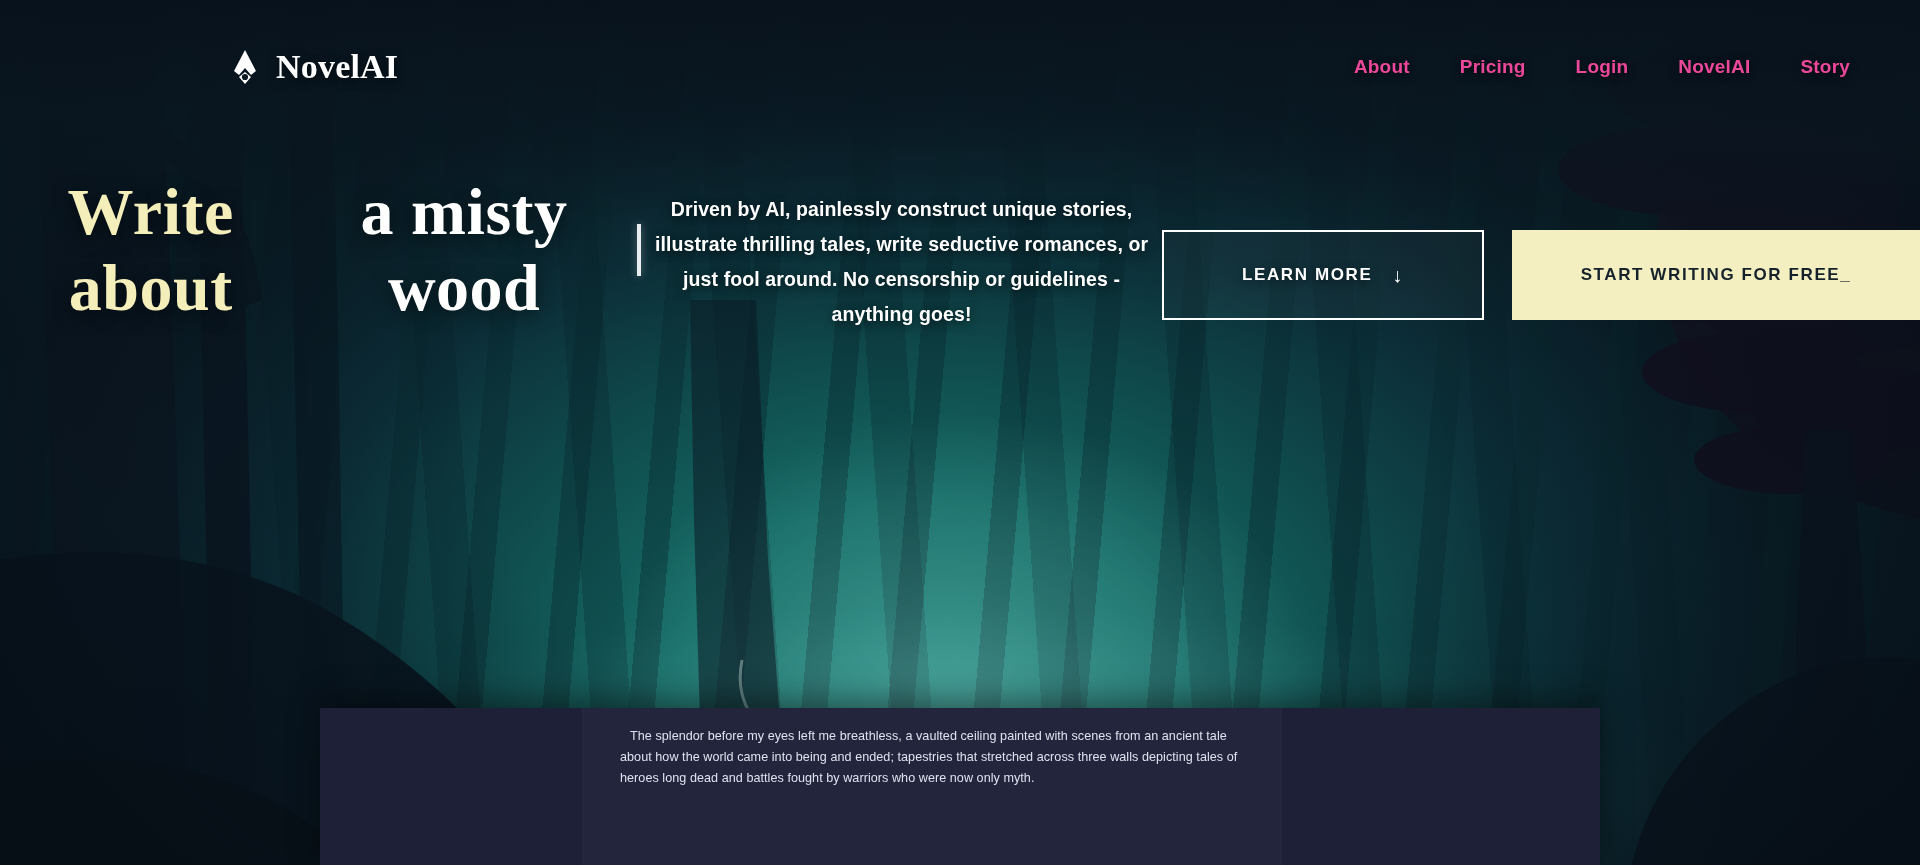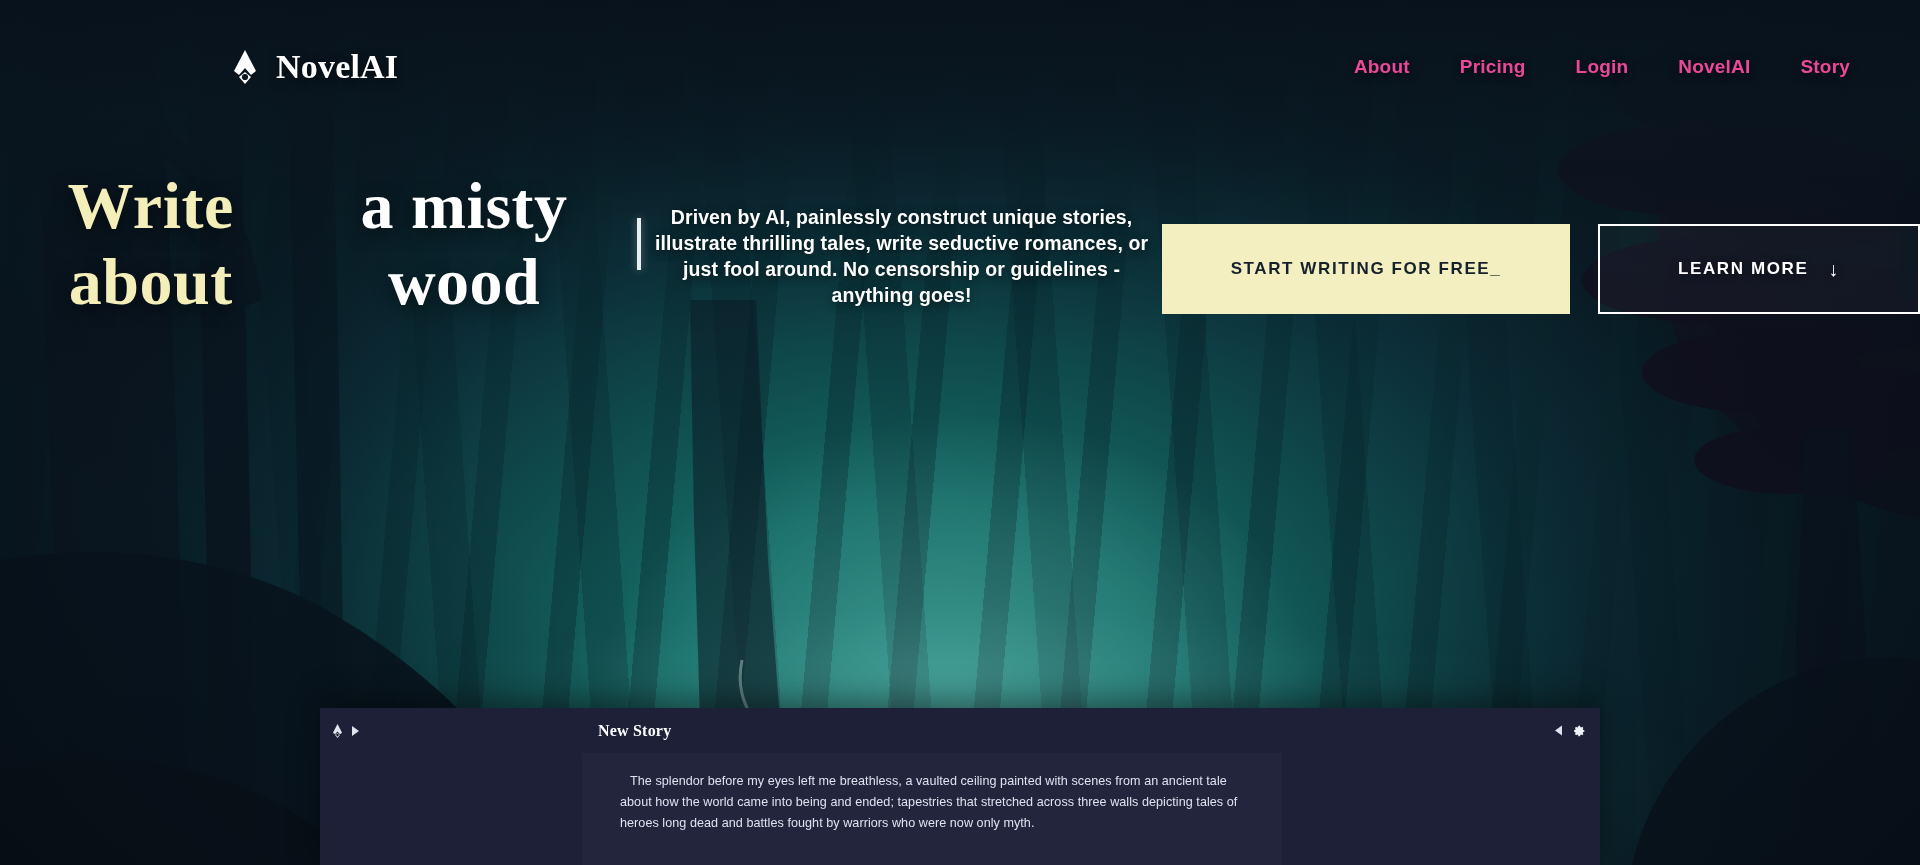--- a/index.html
+++ b/index.html
@@ -106,21 +106,21 @@
   }
   @keyframes blink { 0%,49%{opacity:1} 50%,100%{opacity:.15} }
 
   #subtitle {
     margin-top:24px;
     width:600px;
     text-align:center;
     color:#ffffff;
     font-size:19.5px;
     font-weight:700;
-    line-height:26px;
+    line-height:35px;
     letter-spacing:.1px;
     text-shadow:0 2px 10px rgba(0,0,0,.6);
   }
 
   #cta { margin-top:50px; display:flex; gap:28px; }
   .btn {
     height:90px; display:flex; align-items:center; justify-content:center;
     font-size:17px; font-weight:700; letter-spacing:1.6px;
     cursor:pointer; user-select:none;
   }
@@ -276,57 +276,32 @@
     <div class="hl hl-1">Write about</div>
 
     <div class="hl hl-2">
       <span>a misty wood</span>
       <span class="caret"></span>
     </div>
 
     <div id="subtitle">Driven by AI, painlessly construct unique stories, illustrate thrilling tales, write seductive romances, or just fool around. No censorship or guidelines - anything goes!</div>
 
     <div id="cta">
-      <div class="btn" id="btn-start">
-        <span>START WRITING FOR FREE_</span>
-      </div>
       <div class="btn" id="btn-learn">
         <span>LEARN MORE</span>
         <span class="arrow">↓</span>
       </div>
+      <div class="btn" id="btn-start">
+        <span>START WRITING FOR FREE_</span>
+      </div>
     </div>
   </div>
 
   <div id="editor">
 
-    <div id="editor-bar">
-
-      <div id="editor-left-ctrls">
-        <span>
-          <svg class="mini-nib" viewBox="0 0 26 34" aria-hidden="true">
-            <path d="M13 0 L24 21 L19 25 L13 18 L7 25 L2 21 Z" fill="#eef1f8"></path>
-            <path d="M13 22 L19 27 L13 34 L7 27 Z" fill="#eef1f8"></path>
-            <circle cx="13" cy="27" r="3.1" fill="#1d2036"></circle>
-          </svg>
-        </span>
-        <span class="tri tri-r"></span>
-      </div>
-
-      <div id="story-title">New Story</div>
-
-      <div id="editor-right-ctrls">
-        <span class="tri tri-l"></span>
-        <span>
-          <svg class="gear" viewBox="0 0 24 24" aria-hidden="true">
-            <path fill="#eef1f8" d="M12 8.2a3.8 3.8 0 1 0 0 7.6 3.8 3.8 0 0 0 0-7.6Zm0 5.6a1.8 1.8 0 1 1 0-3.6 1.8 1.8 0 0 1 0 3.6Z"></path>
-            <path fill="#eef1f8" d="M21 13.6v-3.2l-2.3-.4a7 7 0 0 0-.7-1.7l1.3-1.9-2.3-2.3-1.9 1.3a7 7 0 0 0-1.7-.7L13 2.4H9.8l-.4 2.3a7 7 0 0 0-1.7.7L5.8 4.1 3.5 6.4l1.3 1.9a7 7 0 0 0-.7 1.7l-2.3.4v3.2l2.3.4c.17.6.4 1.17.7 1.7l-1.3 1.9 2.3 2.3 1.9-1.3c.53.3 1.1.53 1.7.7l.4 2.3H13l.4-2.3c.6-.17 1.17-.4 1.7-.7l1.9 1.3 2.3-2.3-1.3-1.9c.3-.53.53-1.1.7-1.7l2.3-.4Z"></path>
-          </svg>
-        </span>
-      </div>
-    </div>
 
     <div id="editor-body">
       <p>The splendor before my eyes left me breathless, a vaulted ceiling painted with scenes from an ancient tale about how the world came into being and ended; tapestries that stretched across three walls depicting tales of heroes long dead and battles fought by warriors who were now only myth.</p>
 
     </div>
   </div>
 
 </div>
 
 </body></html>

